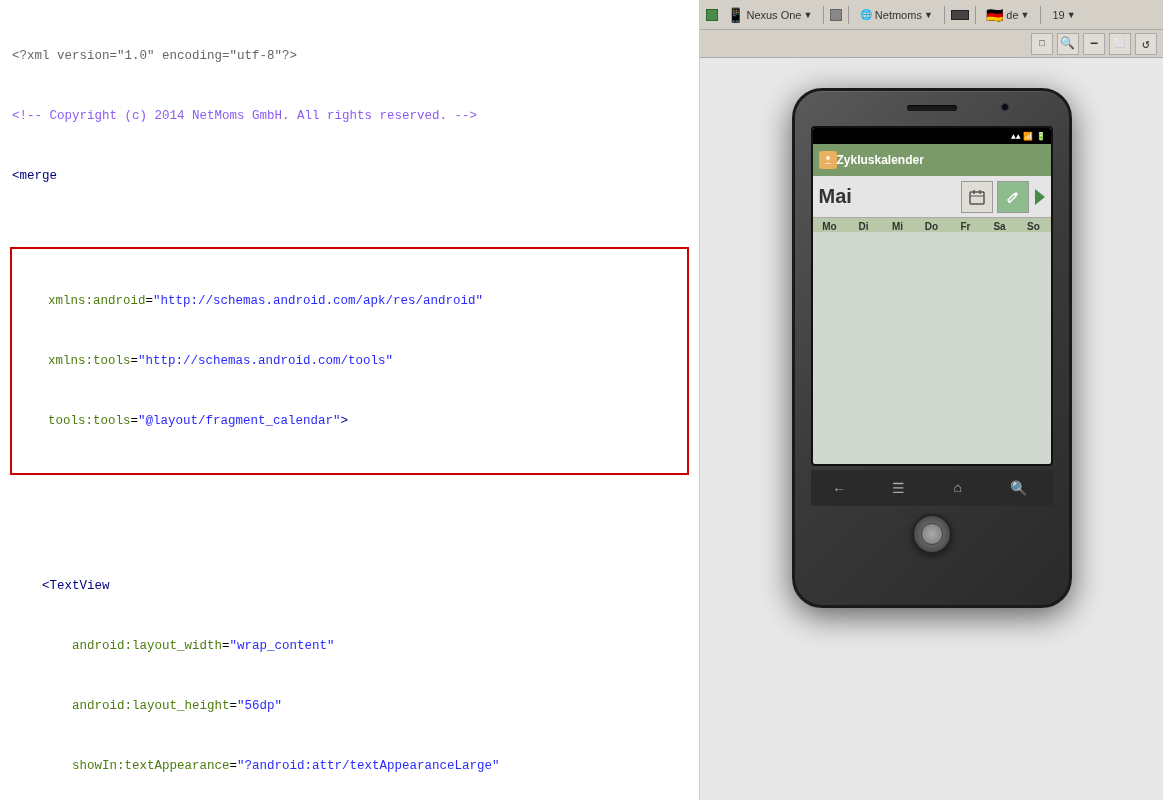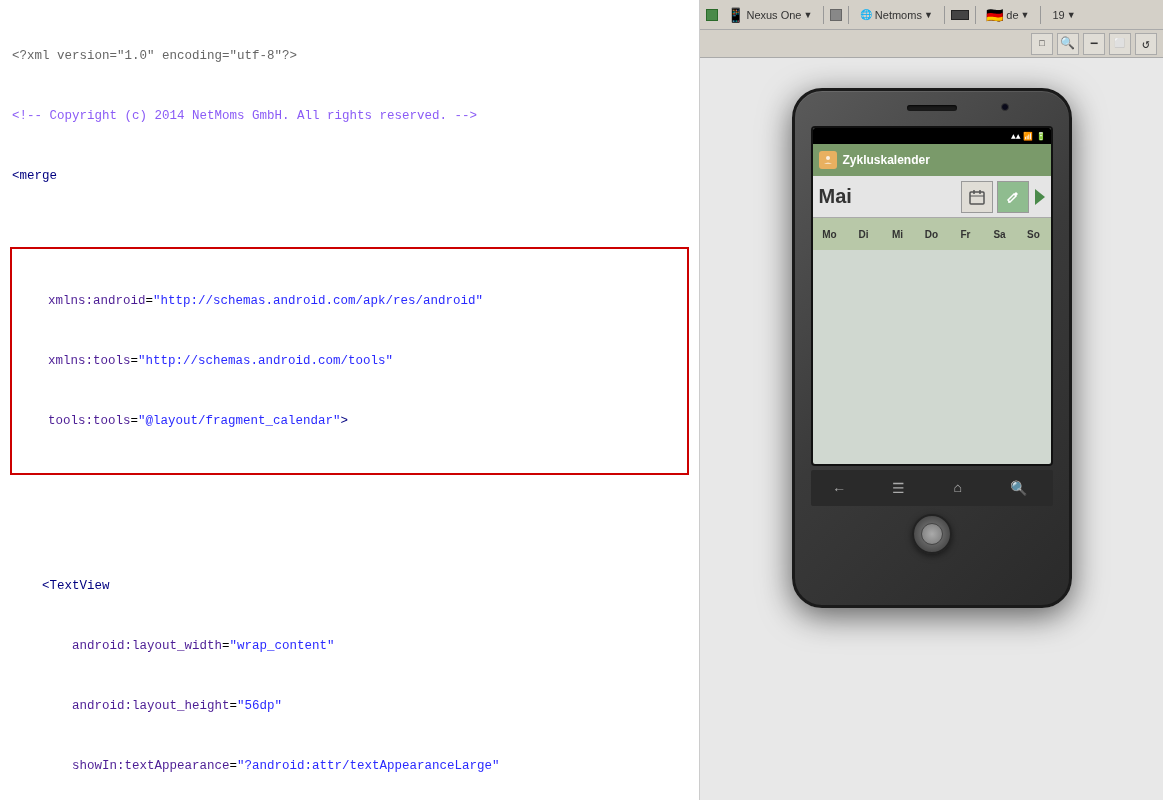--- a/index.html
+++ b/index.html
@@ -30,21 +30,21 @@
       font-size: 12.5px;
     }
 
     .xml-content .line {
       display: block;
       padding: 0 2px;
     }
 
     
     .tag { color: #000080; }
-    .attr { color: #4c1d95; }
+    .attr { color: #4d7c0f; }
     .val { color: #2a2aff; }
     .comment { color: #8b5cf6; }
     .punct { color: #000000; }
     .decl { color: #666; }
 
     
     .preview-panel {
       width: 463px;
       height: 800px;
       background: #e8e8e8;
@@ -180,21 +180,20 @@
       color: white;
       font-size: 8px;
     }
 
     .screen-app-bar {
       height: 32px;
       background: #7a9a6a;
       display: flex;
       align-items: center;
       padding: 0 6px;
-      gap: 6px;
     }
 
     .app-icon-small {
       width: 18px;
       height: 18px;
       background: #e8b060;
       border-radius: 3px;
       display: flex;
       align-items: center;
       justify-content: center;
@@ -246,24 +245,24 @@
     .green-arrow {
       width: 0;
       height: 0;
       border-left: 10px solid #4a8a4a;
       border-top: 8px solid transparent;
       border-bottom: 8px solid transparent;
       margin-left: 2px;
     }
 
     .calendar-days-header {
-      height: 32px;
+      height: 14px;
       background: #b8c8a8;
       display: flex;
-      align-items: center;
+      align-items: flex-end;
     }
 
     .day-header {
       flex: 1;
       text-align: center;
       font-family: Arial, sans-serif;
       font-size: 10px;
       font-weight: bold;
       color: #333;
     }

